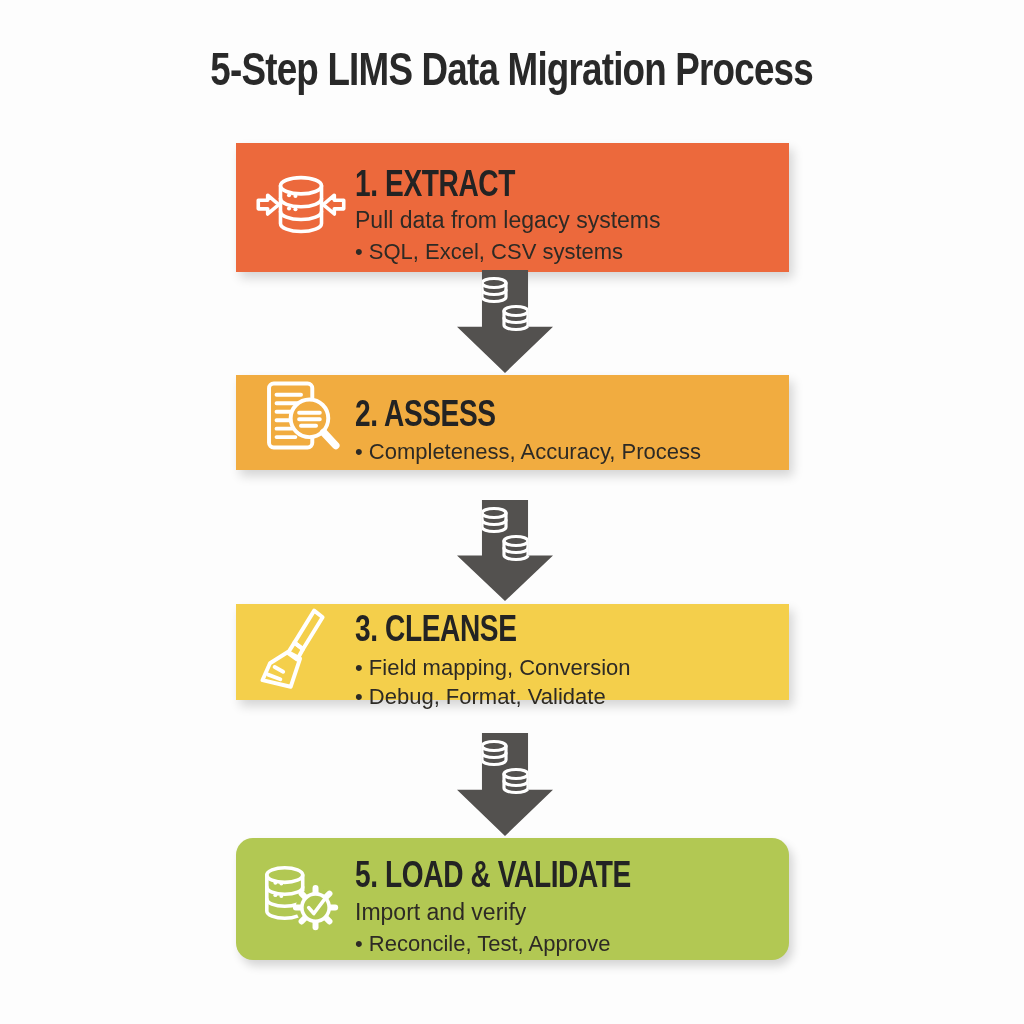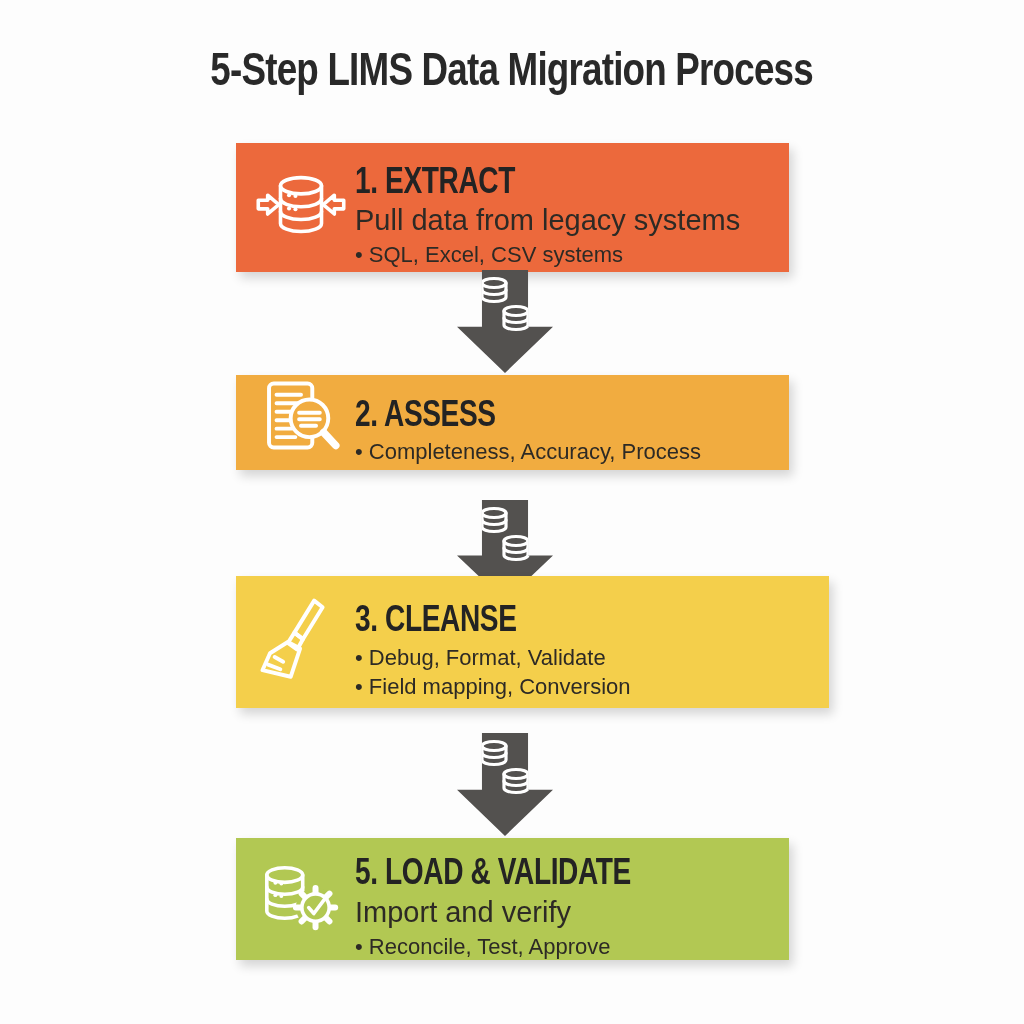--- a/index.html
+++ b/index.html
@@ -11,31 +11,31 @@
   .title{
     display:inline-block;font-size:46px;font-weight:700;color:#292929;
     transform:scaleX(0.80);transform-origin:50% 50%;letter-spacing:-1px;white-space:nowrap;
   }
   .step{
     position:absolute;left:236px;width:553px;
     box-shadow:4px 6px 10px rgba(0,0,0,0.16);
   }
   .step-0{top:143px;height:129px;}
   .step-1{top:375px;height:95px;}
-  .step-2{top:576px;height:132px;padding-left:40px;}
+  .step-2{top:604px;height:96px;}
   .step-3{top:838px;height:122px;}
   .icon{
     position:absolute;left:18px;top:50%;transform:translateY(-50%);
     width:94px;height:94px;
   }
   .icon svg{width:100%;height:100%;display:block;}
   .copy{position:absolute;left:119px;top:50%;transform:translateY(-50%);}
   .h{margin:16px 0 5px 0;font-size:36px;font-weight:700;color:#232323;line-height:1.05;white-space:nowrap;}
   .cond{display:inline-block;transform:scaleX(0.78);transform-origin:0 50%;letter-spacing:-0.5px;}
-  .sub{margin:0 0 3px 0;font-size:29px;color:#2d2a25;white-space:nowrap;}
+  .sub{margin:0 0 3px 0;font-size:23px;color:#2d2a25;white-space:nowrap;}
   .bul{margin:0;font-size:22px;color:#2d2a25;line-height:1.32;white-space:nowrap;}
   .arrow{
     position:absolute;left:457px;width:96px;
     clip-path:polygon(26% 0,74% 0,74% 55%,100% 55%,50% 100%,0 55%,26% 55%);
   }
   .arrow-0{top:270px;height:103px;}
   .arrow-1{top:500px;height:101px;}
   .arrow-2{top:733px;height:103px;}
   .arrow svg{position:absolute;left:50%;transform:translateX(-50%);top:6px;width:54px;height:64px;}
   .stroke{fill:none;stroke:#FFFFFF;stroke-width:4.2;stroke-linecap:round;stroke-linejoin:round;}
@@ -120,37 +120,37 @@
     <span class="icon" style="color: rgb(244, 207, 75);">
       <svg viewBox="0 0 100 100">
         <path class="stroke" d="M64 6 L73 13 L52 47 L43 40 Z"></path>
         <path class="stroke" d="M43 40 L52 47 L46 58 L36 51 Z"></path>
         <path class="stroke" d="M36 50 L17 62 L9 80 L39 87 L49 57 Z"></path>
         <path class="stroke" d="M22 66 L31 71 M15 74 L28 79"></path>
       </svg>
     </span>
     <div class="copy">
       <h2 class="h"><span class="cond">3. CLEANSE</span></h2>
+      <p class="bul">• Field mapping, Conversion</p>
       <p class="bul">• Debug, Format, Validate</p>
-      <p class="bul">• Field mapping, Conversion</p>
     </div>
   </section>
 
   <div class="arrow arrow-2" style="background-color: rgb(83, 81, 79);">
     <svg viewBox="0 0 54 64">
       <ellipse class="stroke-thin" cx="16" cy="7" rx="12" ry="4.5"></ellipse>
       <path class="stroke-thin" d="M4 7 V21 a12 4.5 0 0 0 24 0 V7"></path>
       <path class="stroke-thin" d="M4 14 a12 4.5 0 0 0 24 0"></path>
       <ellipse class="stroke-thin" cx="38" cy="35" rx="12" ry="4.5"></ellipse>
       <path class="stroke-thin" d="M26 35 V49 a12 4.5 0 0 0 24 0 V35"></path>
       <path class="stroke-thin" d="M26 42 a12 4.5 0 0 0 24 0"></path>
     </svg>
   </div>
 
-  <section class="step step-3" style="background-color: rgb(178, 200, 83);">
+  <section class="step step-3" style="background-color: rgb(178, 200, 83); border-radius: 17px;">
     <span class="icon" style="color: rgb(178, 200, 83);">
       <svg viewBox="0 0 110 100">
         <ellipse class="stroke" cx="36" cy="22" rx="21" ry="8.5"></ellipse>
         <path class="stroke" d="M15 22 V64 a21 8.5 0 0 0 42 0 V22"></path>
         <path class="stroke" d="M15 36 a21 8.5 0 0 0 42 0"></path>
         <path class="stroke" d="M15 50 a21 8.5 0 0 0 42 0"></path>
         <circle class="dot" cx="25" cy="31" r="2.3"></circle>
           <circle class="dot" cx="32" cy="32" r="2.3"></circle>
         <circle class="dot" cx="25" cy="45.5" r="2.3"></circle>
           <circle class="dot" cx="32" cy="46.5" r="2.3"></circle>

